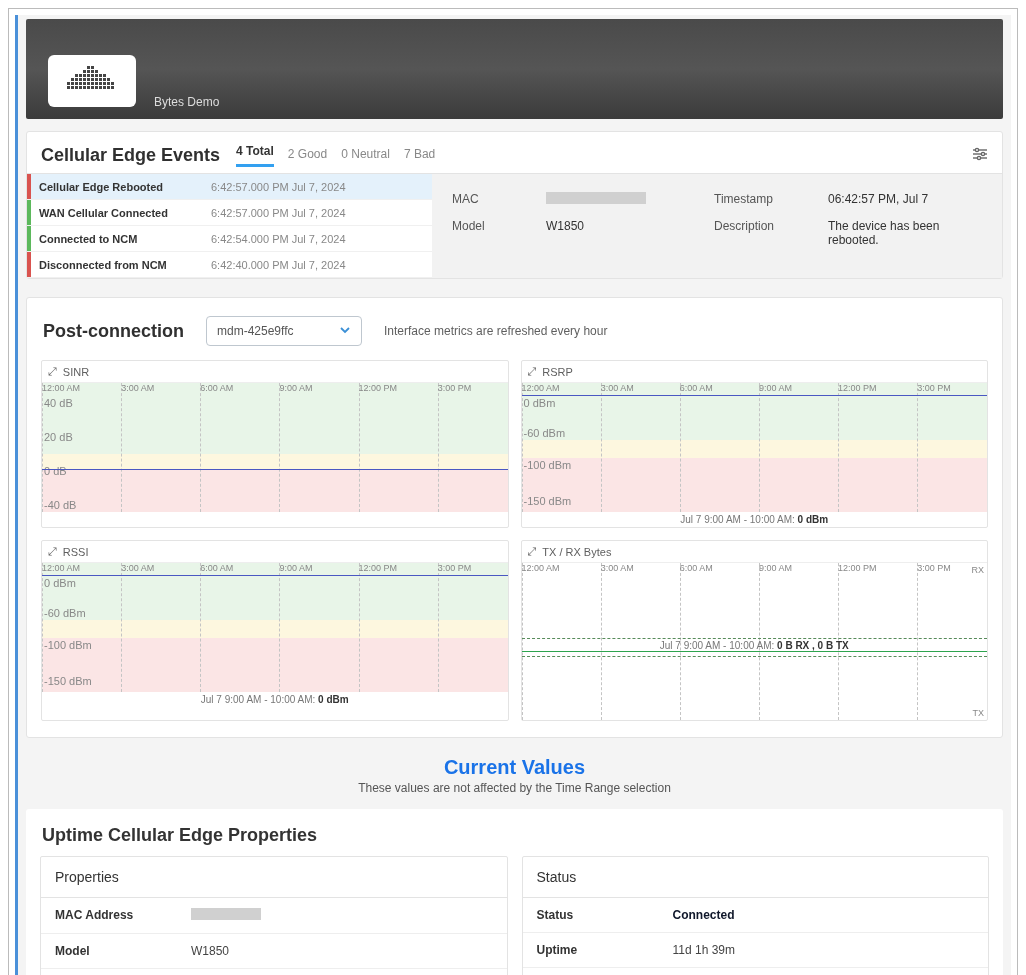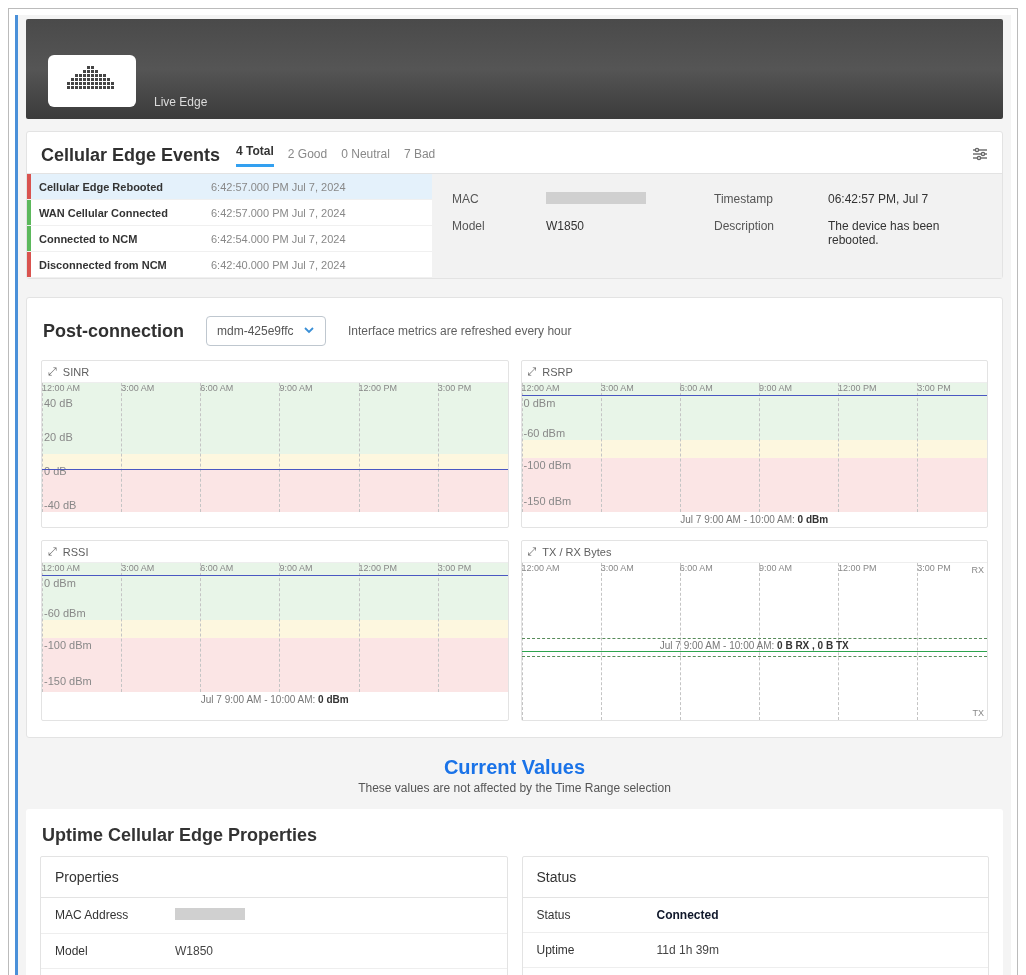--- a/index.html
+++ b/index.html
@@ -41,21 +41,21 @@
   .ev-name { font-weight:600; padding-left:8px; flex:0 0 180px; color:#333;}
   .ev-time { color:#888; }
   .events-detail { flex:1; background:#f2f2f2; padding:18px 20px; display:grid;
     grid-template-columns:80px 1fr 100px 1fr; row-gap:12px; column-gap:14px; font-size:12px; align-content:start;}
   .dk { color:#555; }
   .dv { color:#333; }
   .redact { display:inline-block; width:100px; height:12px; background:#d0d0d0; }
 
   .post-head { display:flex; align-items:center; gap:22px; padding:18px 16px 8px 16px;}
   .select {
-    width:120px; height:30px; border:1px solid #bfc7cf; border-radius:4px;
+    width:156px; height:30px; border:1px solid #bfc7cf; border-radius:4px;
     display:flex; align-items:center; justify-content:space-between; padding:0 10px;
     color:#555; font-size:12px; cursor:pointer;
   }
   .select svg { stroke:#3a8fd6; }
   .hint { color:#5f5f5f; font-size:12px; }
   .charts { display:grid; grid-template-columns:1fr 1fr; gap:12px; padding:6px 14px 16px 14px; }
   .chart { border:1px solid #e3e3e3; border-radius:2px; }
   .chart-title { font-size:11px; color:#5f5f5f; padding:4px 6px; display:flex; align-items:center; gap:6px;}
   .expand-icon { cursor:pointer; }
   .plot { height:130px; position:relative; overflow:hidden; border-top:1px solid #eee;}
@@ -76,21 +76,21 @@
   .current-title { text-align:center; margin:10px 0 2px; }
   .current-title .big { color:#1a73e8; font-size:20px; font-weight:600; }
   .current-sub { text-align:center; color:#555; font-size:12px; margin-bottom:14px; }
 
   .props-head { padding:16px 16px 10px; font-weight:700; font-size:18px; color:#333;}
   .props-body { display:grid; grid-template-columns:1fr 1fr; gap:14px; padding:0 14px 14px; }
   .panel { border:1px solid #e3e3e3; border-radius:2px; }
   .panel-title { padding:12px 14px; font-size:14px; color:#333; border-bottom:1px solid #e3e3e3;}
   .kv-row { display:flex; padding:10px 14px; border-bottom:1px solid #eee; font-size:12px; }
   .kv-row:last-child { border-bottom:none; }
-  .kv-k { width:120px; font-weight:400; color:#333; }
+  .kv-k { width:136px; font-weight:700; color:#333; }
   .kv-v { color:#444; }
   .kv-v.green { color:#0f172a; font-weight:600;}
 </style>
 </head>
 <body>
 
 <div class="frame">
 <div class="page">
 
   <div class="hero">
@@ -165,21 +165,21 @@
               <span class="dot"></span>
               <span class="dot"></span>
               <span class="dot"></span>
               <span class="dot"></span>
               <span class="dot"></span>
               <span class="dot"></span>
               <span class="dot"></span>
         </div>
       </div>
     </div>
-    <div class="hero-label">Live Edge</div>
+    <div class="hero-label">Bytes Demo</div>
   </div>
 
   <div class="card">
     <div class="events-header">
       <span class="h-title">Cellular Edge Events</span>
       <div class="tabs">
         <span class="tab active">4 Total</span>
         <span class="tab">2 Good</span>
         <span class="tab">0 Neutral</span>
         <span class="tab">7 Bad</span>

